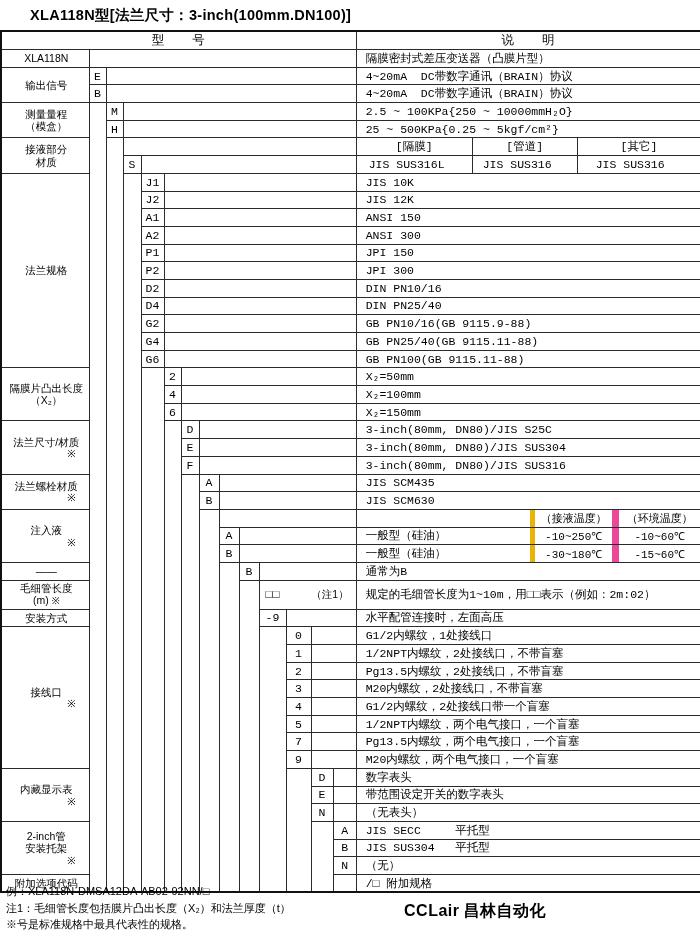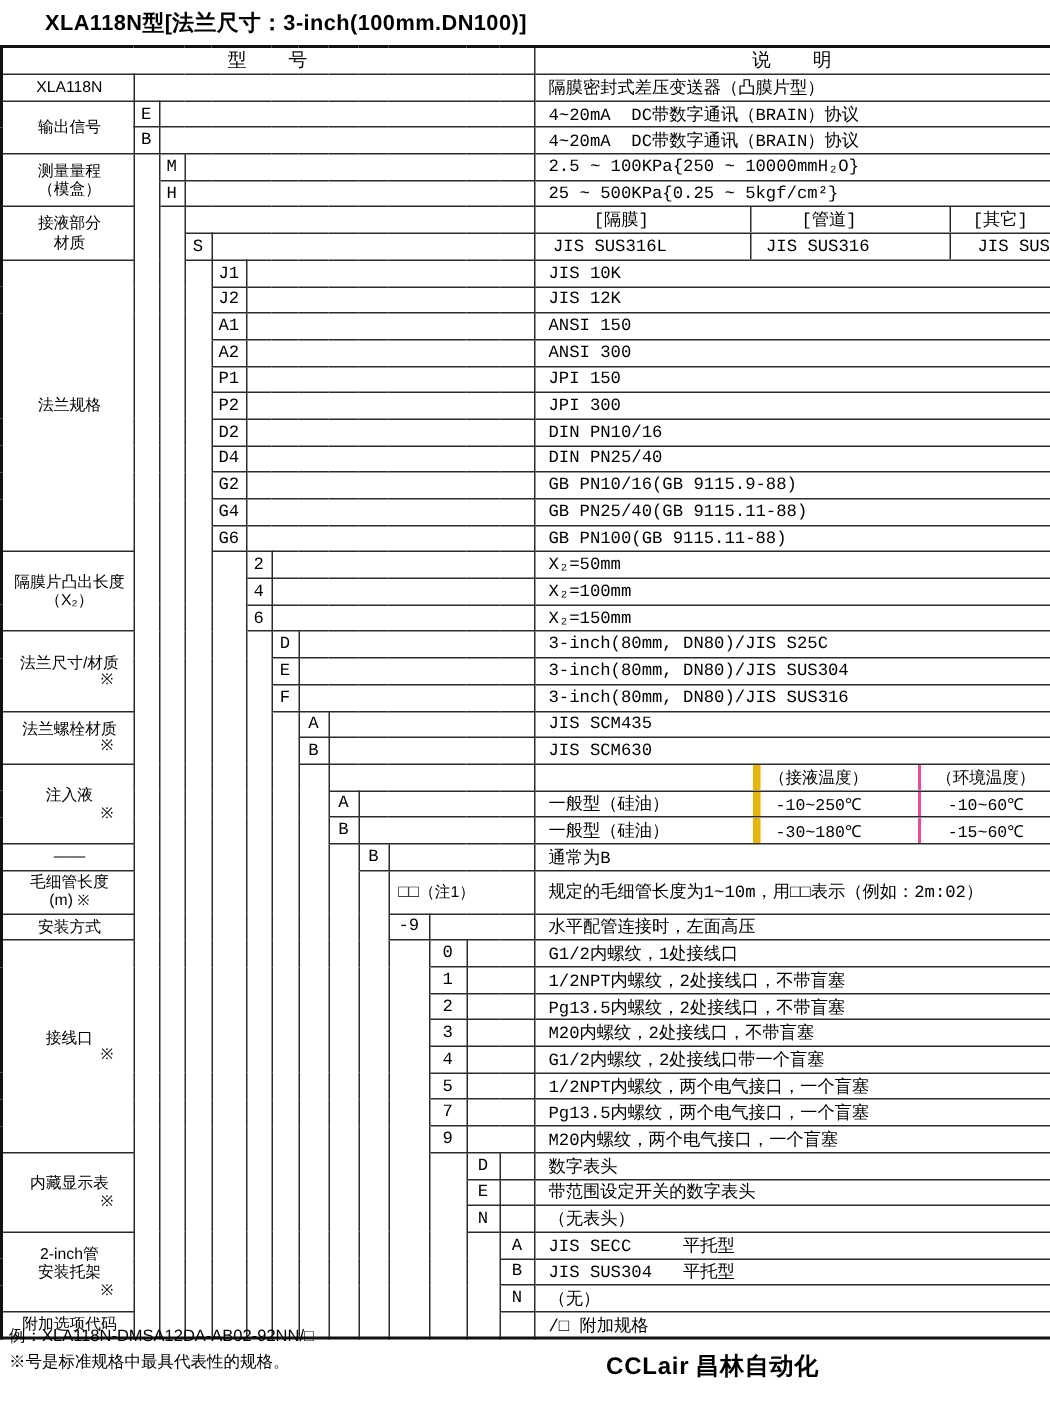--- a/index.html
+++ b/index.html
@@ -17,33 +17,33 @@
   td.th { text-align:center; font-size:12.5px; letter-spacing:1px; }
   td.label { font-size:10.5px; line-height:12.5px; padding:1px 3px 1px 5px; white-space:normal; }
   .lline { text-align:center; }
   .lline.c { text-align:center; }
   .star { text-align:right; padding-right:10px; font-size:10px; line-height:11px; }
   .star-in { margin-left:3px; font-size:9.5px; }
   td.tail { border-top:none; border-bottom:none; }
   td.eband { }
   td.code { text-align:center; font-family:"Liberation Mono","DejaVu Sans Mono",monospace; font-size:11.5px; }
   td.code.wide { text-align:left; padding-left:6px; }
-  td.code.wide .note { margin-left:0; font-size:10.5px; font-family:"Liberation Sans",sans-serif; }
+  td.code.wide .note { margin-left:32px; font-size:10.5px; font-family:"Liberation Sans",sans-serif; }
   td.desc { padding-left:9px; text-align:left; white-space:pre;
             font-family:"Liberation Mono","DejaVu Sans Mono",monospace; font-size:11.5px; }
   td.desc.nopad { padding:0; }
-  .split { display:flex; height:100%; align-items:stretch;gap:28px; }
+  .split { display:flex; height:100%; align-items:stretch; }
   .split > span { display:flex; align-items:center; overflow:hidden; white-space:pre; }
   .s3-0 { flex:0 0 115px; padding-left:12px; }
   .s3-1 { flex:0 0 105px; padding-left:10px; border-left:1px solid #2b2b2b; }
   .s3-2 { flex:1 1 auto;  padding-left:18px; border-left:1px solid #2b2b2b; }
   .split > span.hd { justify-content:center; padding-left:0; }
   .st-0 { flex:1 1 auto; padding-left:9px; }
   .st-1 { flex:0 0 82px; justify-content:center; border-left:5px solid #eab308; font-size:11px; }
-  .st-2 { flex:0 0 88px; justify-content:center; border-left:2px solid #ec4899; font-size:11px; }
+  .st-2 { flex:0 0 88px; justify-content:center; border-left:7px solid #ec4899; font-size:11px; }
 
   .footer { position:absolute; left:6px; top:883px; font-size:11px; line-height:16.5px; }
   .logo { position:absolute; right:14px; top:901px; font-size:16px; font-weight:bold; letter-spacing:.5px; }
   .logo .en { font-style:normal; margin-right:4px; }
 </style>
 </head>
 <body>
 
 <div class="page">
   <div class="title">XLA118N型[法兰尺寸：3-inch(100mm.DN100)]</div>
@@ -640,19 +640,20 @@
           <td class="tail"></td>
           <td class="tail"></td>
           <td class="tail"></td>
           <td class="desc">/□ 附加规格</td>
         </tr>
       </tbody>
   </table>
 
   <div class="footer">
     <div>例：XLA118N-DMSA12DA-AB02-92NN/□</div>
+    <div>注1：毛细管长度包括膜片凸出长度（X₂）和法兰厚度（t）</div>
     <div>※号是标准规格中最具代表性的规格。</div>
   </div>
 
   <div class="logo">
     <span class="en">CCLair</span><span>昌林自动化</span>
   </div>
 </div>
 
 </body></html>

